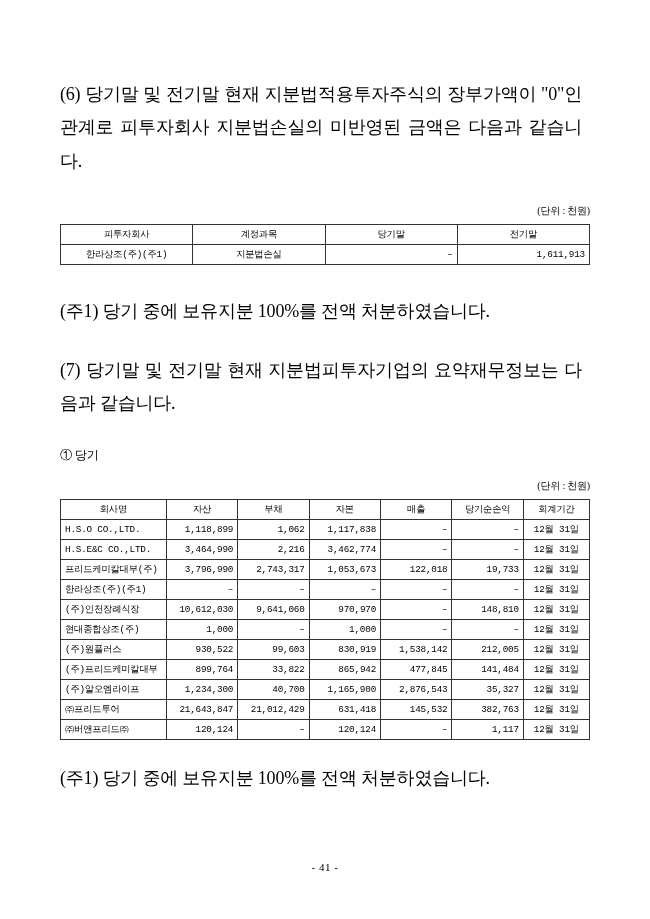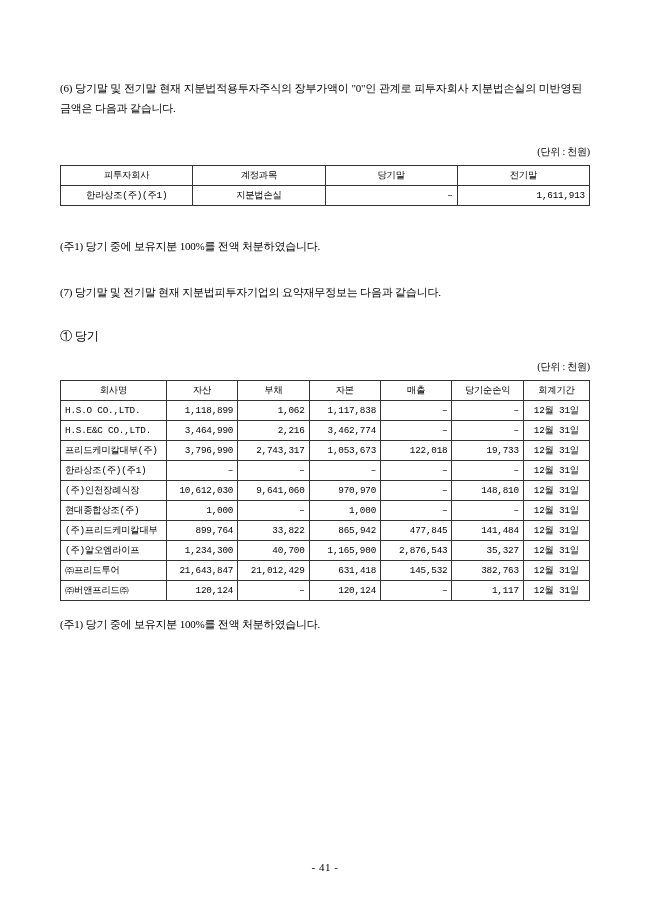--- a/index.html
+++ b/index.html
@@ -16,21 +16,21 @@
   }
   .page {
     position: absolute;
     left: 0; top: 0;
     width: 650px;
     height: 919px;
     box-sizing: border-box;
     padding: 78px 60px 40px 60px;
   }
   .para {
-    font-size: 11px;
+    font-size: 18px;
     line-height: 1.85;
     letter-spacing: -0.2px;
     margin: 0 8px 0 0;
     text-align: justify;
   }
   .para-block {
     margin-bottom: 26px;
   }
   .unit-line {
     font-size: 10px;
@@ -63,21 +63,21 @@
   .c-left   { text-align: left; }
 
   
   .table-a {
     margin-bottom: 30px;
   }
   .table-a th, .table-a td { height: 16px; }
 
   
   .table-b {
-    margin-bottom: 13px;
+    margin-bottom: 22px;
   }
 
   .section-label {
     font-size: 12.2px;
     letter-spacing: -0.2px;
     margin: 0 0 15px 0;
   }
   .page-number {
     position: absolute;
     left: 0;
@@ -200,20 +200,29 @@
       <tr>
         <td class="c-left">현대종합상조(주)</td>
         <td class="c-right">1,000</td>
         <td class="c-right">–</td>
         <td class="c-right">1,000</td>
         <td class="c-right">–</td>
         <td class="c-right">–</td>
         <td class="c-center">12월 31일</td>
       </tr>
       <tr>
+        <td class="c-left">(주)원플러스</td>
+        <td class="c-right">930,522</td>
+        <td class="c-right">99,603</td>
+        <td class="c-right">830,919</td>
+        <td class="c-right">1,538,142</td>
+        <td class="c-right">212,005</td>
+        <td class="c-center">12월 31일</td>
+      </tr>
+      <tr>
         <td class="c-left">(주)프리드케미칼대부</td>
         <td class="c-right">899,764</td>
         <td class="c-right">33,822</td>
         <td class="c-right">865,942</td>
         <td class="c-right">477,845</td>
         <td class="c-right">141,484</td>
         <td class="c-center">12월 31일</td>
       </tr>
       <tr>
         <td class="c-left">(주)알오엠라이프</td>

